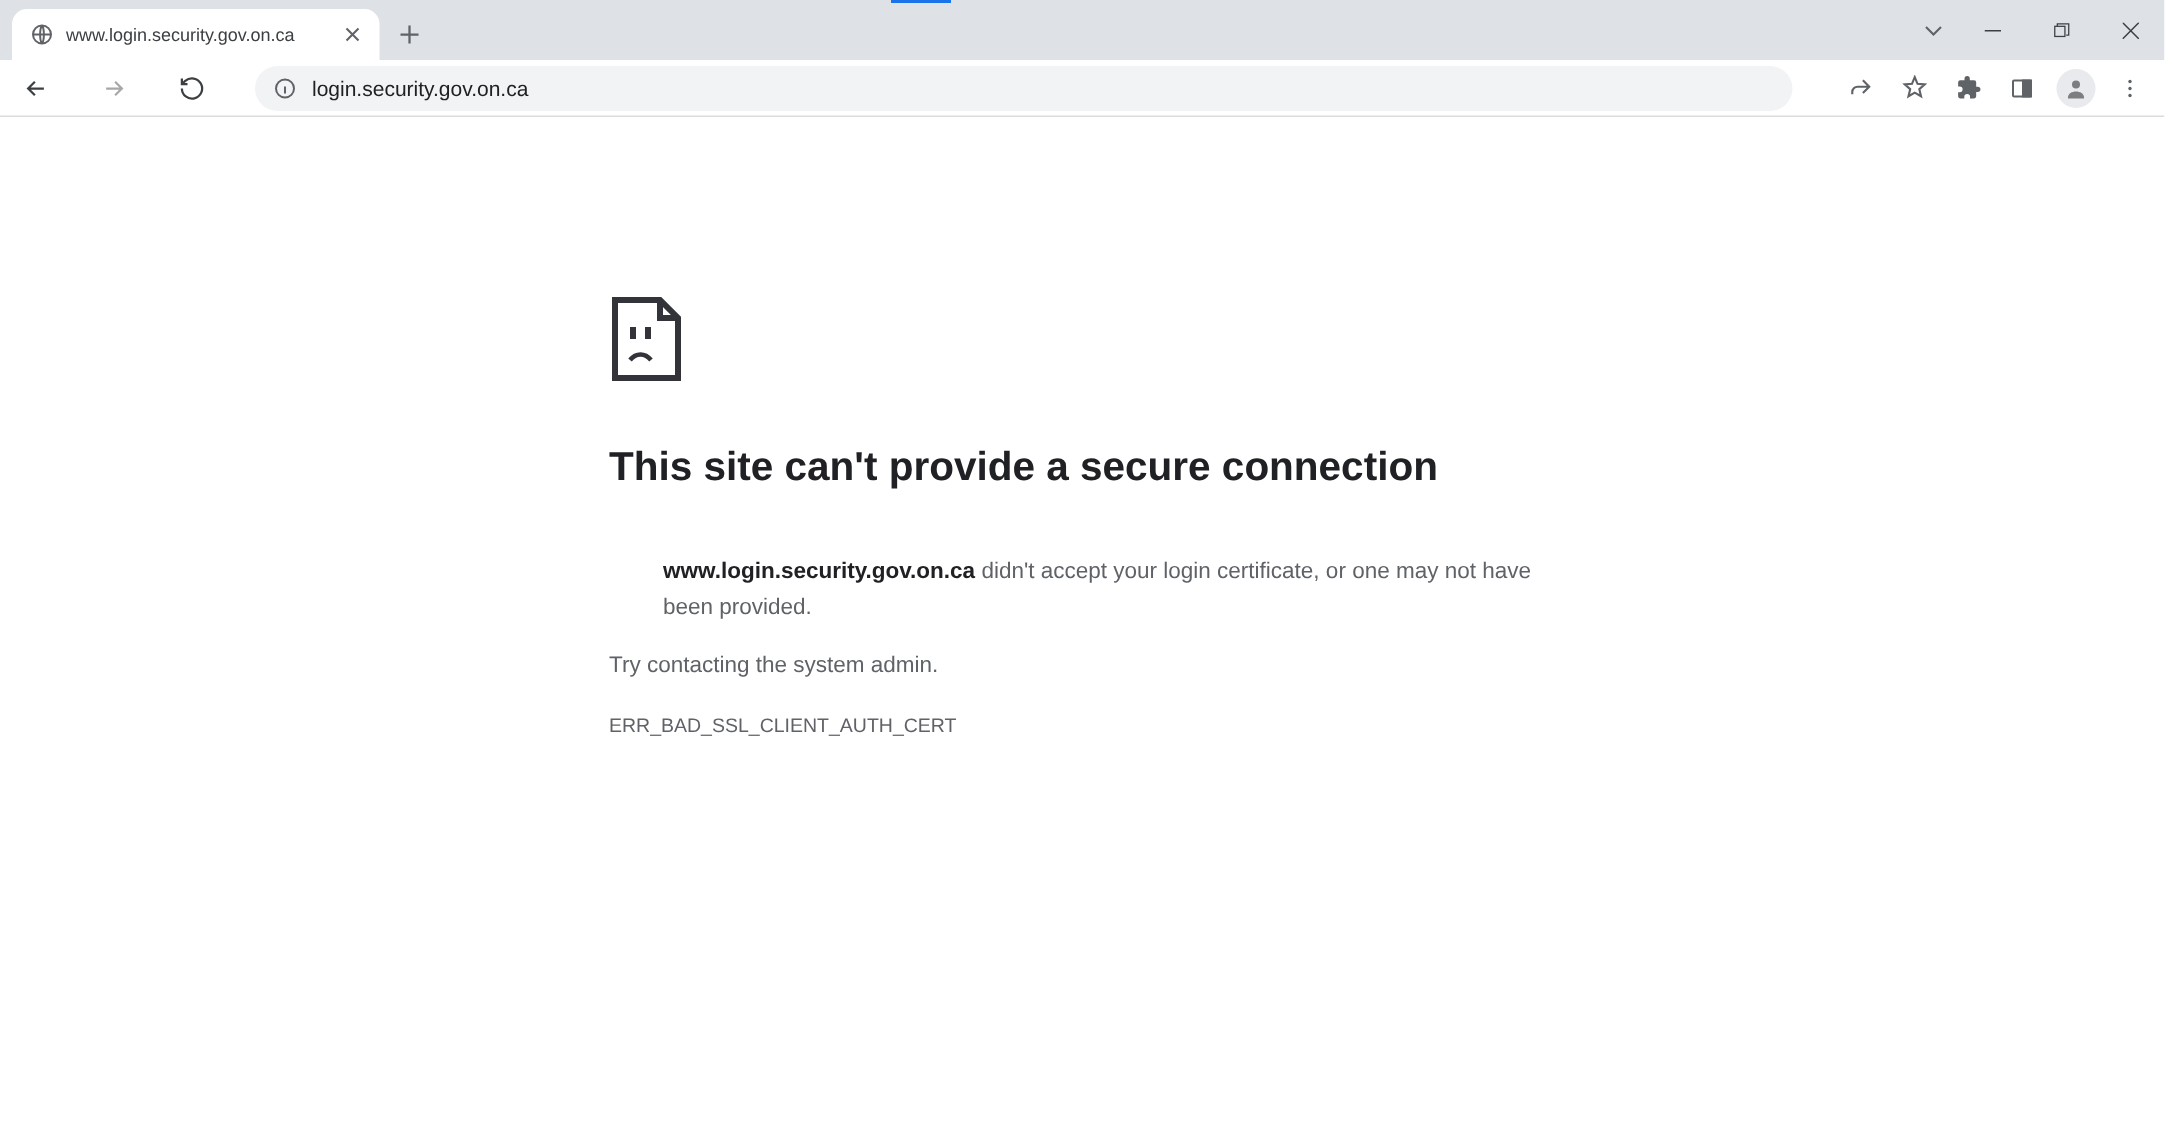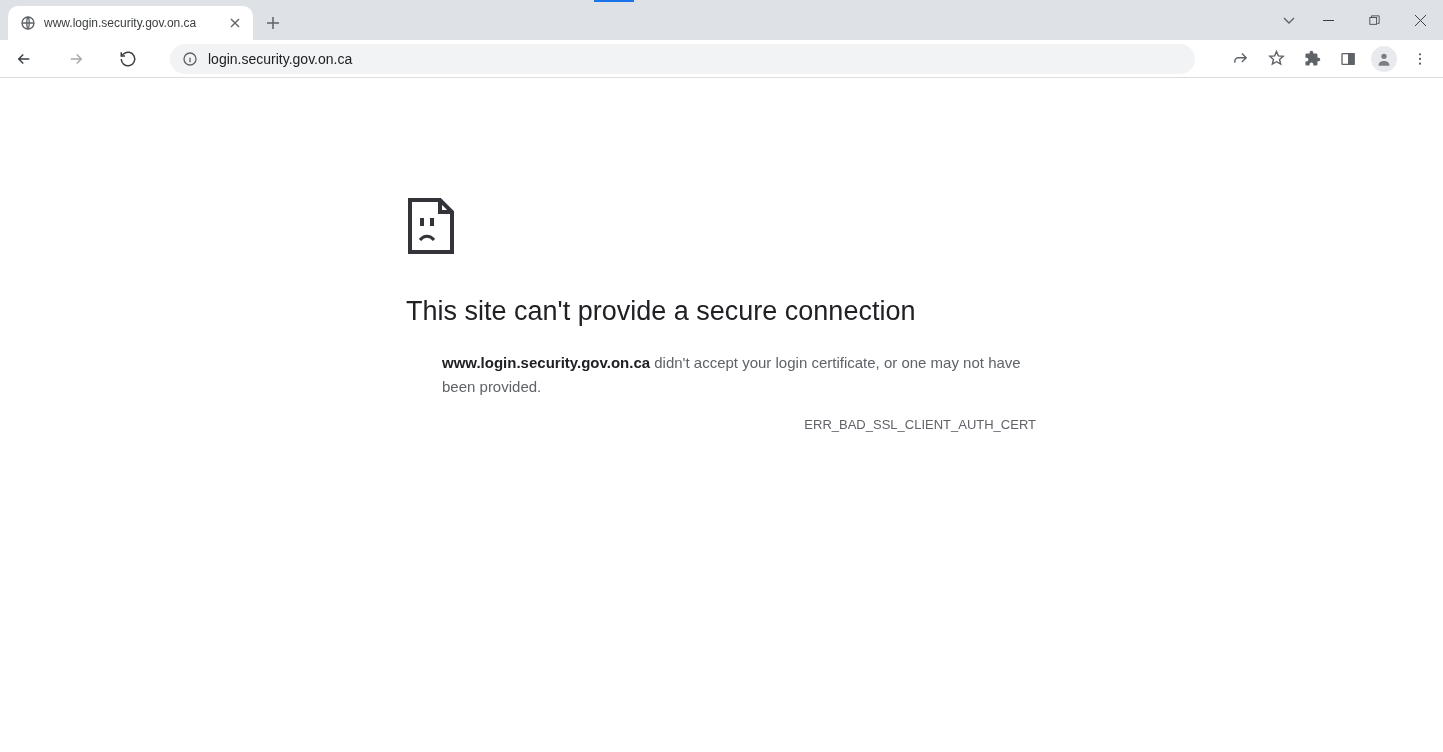--- a/index.html
+++ b/index.html
@@ -163,23 +163,23 @@
       padding-top: 120px;
       padding-left: 406px;
       width: 1036px;
       color: #202124;
     }
     .sad-icon {
       margin-bottom: 40px;
     }
     .error-title {
       font-size: 27px;
-      font-weight: 400;
+      font-weight: 700;
       color: #202124;
-      margin-bottom: 22px;
+      margin-bottom: 40px;
       line-height: 1.3;
     }
     .error-message {
       font-size: 15px;
       color: #5f6368;
       line-height: 1.6;
       margin-bottom: 18px;
       max-width: 610px;
       margin-left: 36px;
     }
@@ -188,21 +188,20 @@
       color: #202124;
     }
     .error-suggestion {
       font-size: 15px;
       color: #5f6368;
       margin-bottom: 24px;
     }
     .error-code {
       font-size: 13px;
       color: #5f6368;
-      text-align: right;
     }
     svg { display: block; }
   </style>
 </head>
 <body>
 
 <div class="tab-strip">
   <div class="loading-bar"></div>
   <div class="tab">
     <span class="favicon">
@@ -321,14 +320,15 @@
       <path d="M34 2v12h12" fill="none" stroke="#32343a" stroke-width="4"></path>
       <rect x="14" y="20" width="4" height="8" fill="#32343a"></rect>
       <rect x="24" y="20" width="4" height="8" fill="#32343a"></rect>
       <path d="M14 42c4-5 10-5 14 0" fill="none" stroke="#32343a" stroke-width="3"></path>
     </svg>
   </div>
   <h1 class="error-title">This site can't provide a secure connection</h1>
   <p class="error-message">
     <span class="host">www.login.security.gov.on.ca</span><span> didn't accept your login certificate, or one may not have been provided.</span>
   </p>
+  <p class="error-suggestion">Try contacting the system admin.</p>
   <div class="error-code">ERR_BAD_SSL_CLIENT_AUTH_CERT</div>
 </div>
 
 </body></html>

